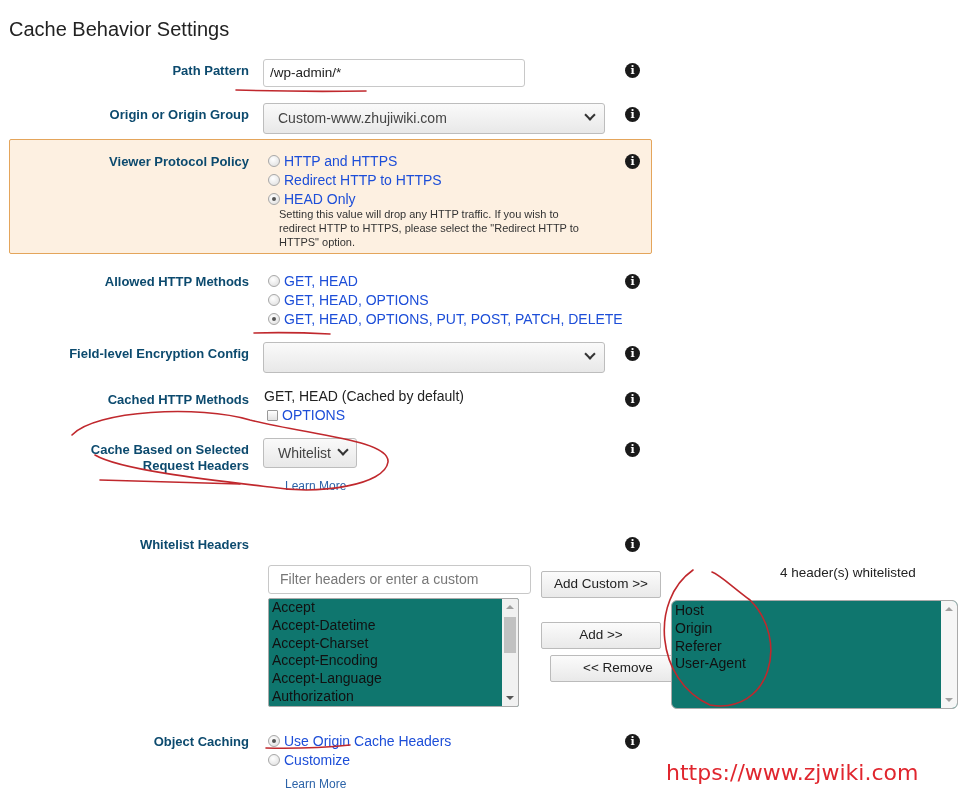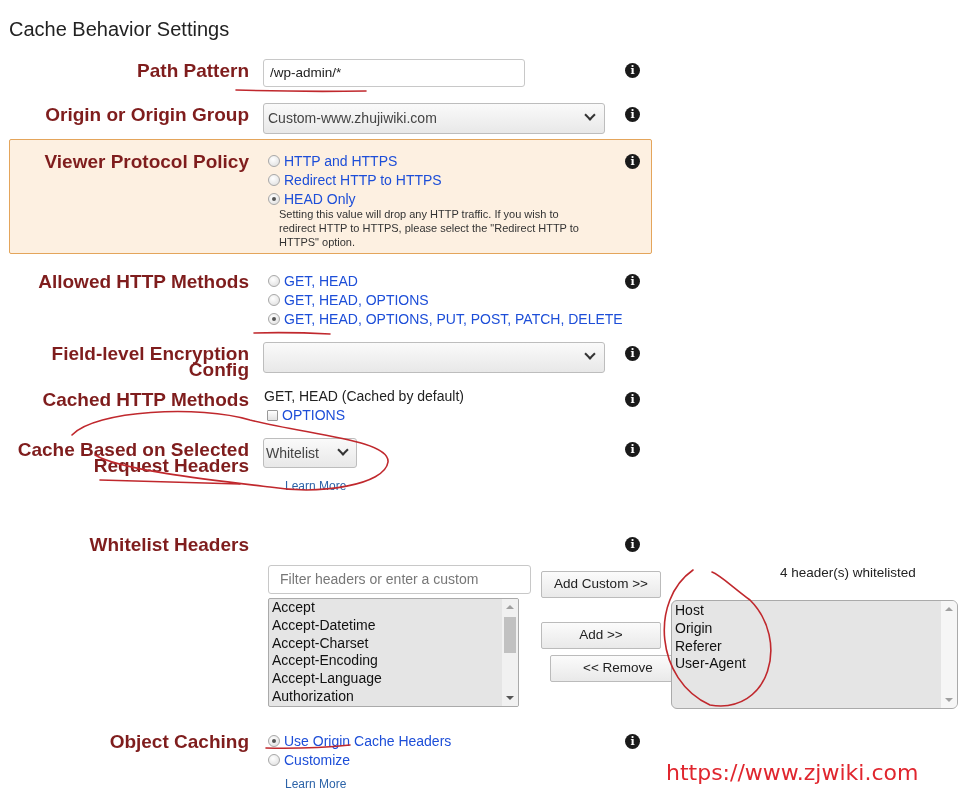--- a/index.html
+++ b/index.html
@@ -8,35 +8,35 @@
     width: 964px; height: 792px; overflow: hidden; position: relative;
     background: #ffffff;
     font-family: "Liberation Sans", sans-serif;
     color: #222;
     font-size: 13px;
   }
   .abs { position: absolute; }
   .title { left: 9px; top: 18px; font-size: 20px; color: #222; font-weight: normal; }
   .label {
     position: absolute; right: 715px; text-align: right;
-    font-weight: bold; font-size: 19px; color: #7f1d1d; line-height: 16px;
+    font-weight: bold; font-size: 13px; color: #0c4a6e; line-height: 16px;
   }
   .info {
     position: absolute; width: 15px; height: 15px; border-radius: 50%;
     background: #1a1a1a; color: #fff; font-family: "DejaVu Serif", serif;
     font-weight: bold; font-size: 11px; line-height: 15px; text-align: center;
   }
   .textinput {
     position: absolute; background: #fff; border: 1px solid #c8c8c8; border-radius: 3px;
     font-size: 13.5px; color: #222; padding: 0 6px; line-height: 26px;
   }
   .select {
     position: absolute; border: 1px solid #bdbdbd; border-radius: 3px;
     background: linear-gradient(#fafafa, #e8e8e8);
-    font-size: 14px; color: #444; padding-left: 4px; line-height: 28px;
+    font-size: 14px; color: #444; padding-left: 14px; line-height: 28px;
   }
   .chev {
     position: absolute; right: 10px; top: 10px; width: 8px; height: 8px;
     border-right: 2.5px solid #333; border-bottom: 2.5px solid #333;
     transform: rotate(45deg); top: 7px;
   }
   .orange-box {
     position: absolute; left: 9px; top: 139px; width: 643px; height: 115px;
     background: #fdf0e1; border: 1px solid #e4a55b; border-radius: 2px;
   }
@@ -55,21 +55,21 @@
     background: linear-gradient(#fff, #e2e2e2); vertical-align: -1px; margin-right: 4px; border-radius: 1px;
   }
   .note { position: absolute; left: 264px; top: 207px; width: 300px; font-size: 11px; line-height: 14px; color: #333; margin-left: 15px; }
   .link { position: absolute; color: #2c63a8; font-size: 12px; }
   .btn {
     position: absolute; border: 1px solid #bbb; border-radius: 2px;
     background: linear-gradient(#fbfbfb, #e9e9e9); font-size: 13.5px; color: #222;
     text-align: center; line-height: 24px;
   }
   .listbox {
-    position: absolute; background: #e5e5e5; border: 1px solid #aaa; border-radius: 2px; overflow: hidden;
+    position: absolute; background: #0f766e; border: 1px solid #aaa; border-radius: 2px; overflow: hidden;
   }
   .listbox .item { font-size: 14px; line-height: 17.8px; padding-left: 3px; color: #111; }
   .scrollbar { position: absolute; right: 0; top: 0; bottom: 0; width: 16px; background: #f1f1f1; }
   .scrollbar .thumb { position: absolute; left: 2px; right: 2px; top: 18px; height: 36px; background: #c1c1c1; }
   .arrow-up, .arrow-down { position: absolute; left: 4px; width: 0; height: 0; border-left: 4px solid transparent; border-right: 4px solid transparent; }
   .arrow-up { top: 6px; border-bottom: 4px solid #a0a0a0; }
   .arrow-down { bottom: 6px; border-top: 4px solid #555; }
   .count { position: absolute; font-size: 13.5px; color: #222; }
   .watermark-url { position: absolute; left: 666px; top: 760px; font-family: "DejaVu Sans", sans-serif; font-size: 22px; color: #e0262e; }
   svg.annot { position: absolute; left: 0; top: 0; pointer-events: none; }
@@ -127,21 +127,21 @@
 <div class="abs" style="left:264px; top:388px; font-size:14px;">GET, HEAD (Cached by default)</div>
 <div class="radio-row" style="left:267px; top:406px;">
   <span class="checkbox"></span><span>OPTIONS</span>
 </div>
 <div class="info" style="left:625px; top:392px;">i</div>
 
 <div class="label" style="top:442px;">
   <div>Cache Based on Selected</div>
   <div>Request Headers</div>
 </div>
-<div class="select" style="left:263px; top:438px; width:94px; height:30px; padding-left:2px;">
+<div class="select" style="left:263px; top:438px; width:94px; height:30px; padding-left:14px;">
   <span>Whitelist</span>
   <span class="chev" style="right:9px;"></span>
 </div>
 <div class="link" style="left:285px; top:479px;">Learn More</div>
 <div class="info" style="left:625px; top:442px;">i</div>
 
 <div class="label" style="top:537px;">Whitelist Headers</div>
 <div class="info" style="left:625px; top:537px;">i</div>
 
 <div class="textinput" style="left:268px; top:565px; width:263px; height:29px; color:#777; font-size:14px; padding-left:11px;">Filter headers or enter a custom header</div>

